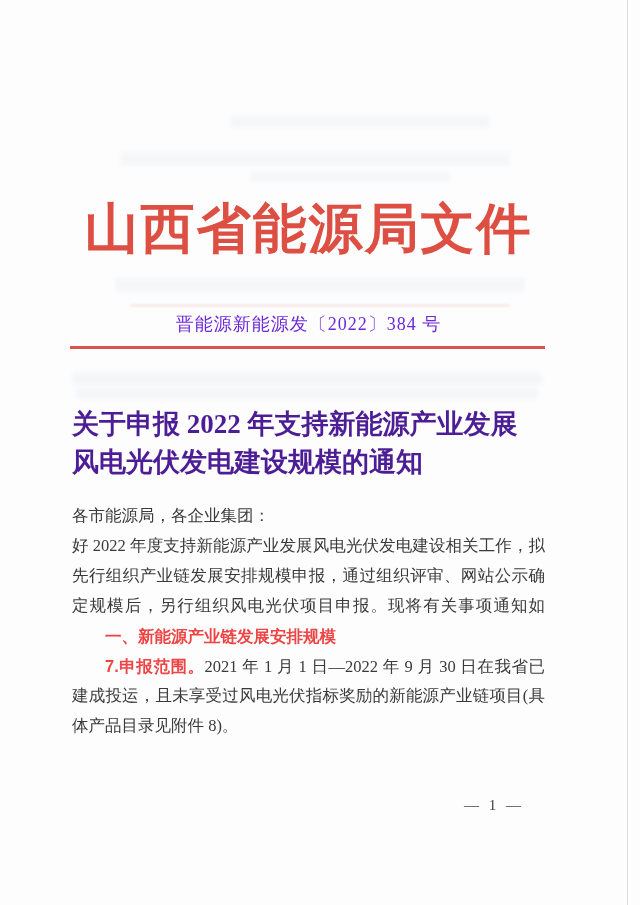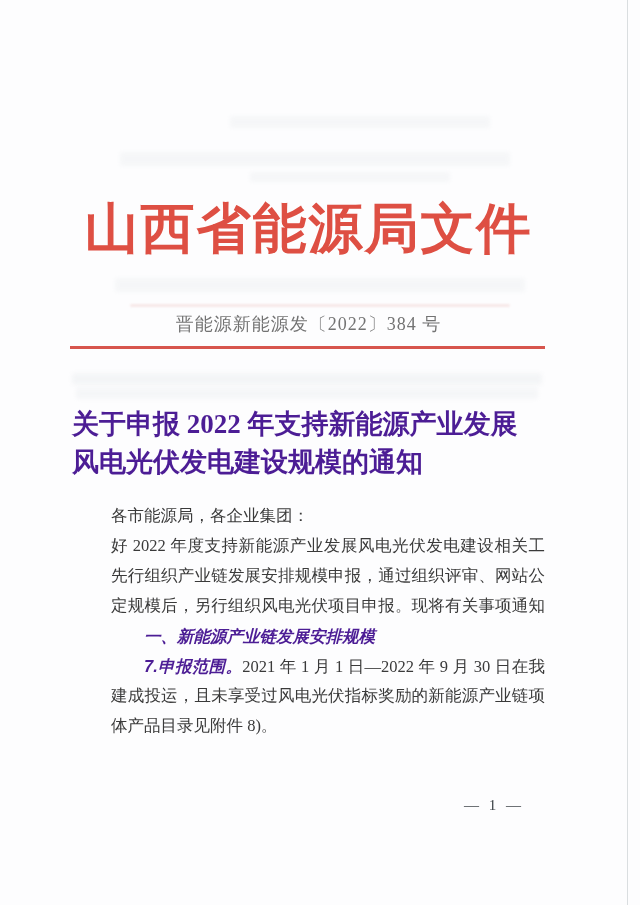--- a/index.html
+++ b/index.html
@@ -53,21 +53,21 @@
     white-space: nowrap;
   }
   .doc-number {
     position: absolute;
     top: 312px; left: 0;
     width: 100%;
     text-align: center;
     font-size: 18px;
     line-height: 24px;
     letter-spacing: 1px;
-    color: #737373;
+    color: #6d28d9;
     white-space: nowrap;
   }
   .red-line {
     position: absolute;
     top: 346px; left: -2px;
     width: 475px; height: 3px;
     background: var(--line-red, #d7554d);
   }
   .subject {
     position: absolute;
@@ -86,32 +86,30 @@
     font-size: 16.5px;
     color: #3a3a3a;
   }
   .body-line {
     height: 30px;
     max-height: 30px;
     line-height: 30px;
     overflow: hidden;
     text-align: left;
     white-space: normal;
-    margin-left: 39px;
   }
   .body-line.just {
     text-align: justify;
     text-align-last: justify;
   }
   .body-line.indent { padding-left: 33px; }
   .hei {
     font-family: "Liberation Sans", "DejaVu Sans", sans-serif;
     font-weight: bold;
-    color: #4c1d95;
-    font-style: italic;
+    color: #ef4444;
   }
   .page-number {
     position: absolute;
     top: 797px; left: 0;
     width: 100%;
     text-align: right;
     padding-right: 21px;
     box-sizing: border-box;
     font-size: 15px;
     letter-spacing: 3px;

